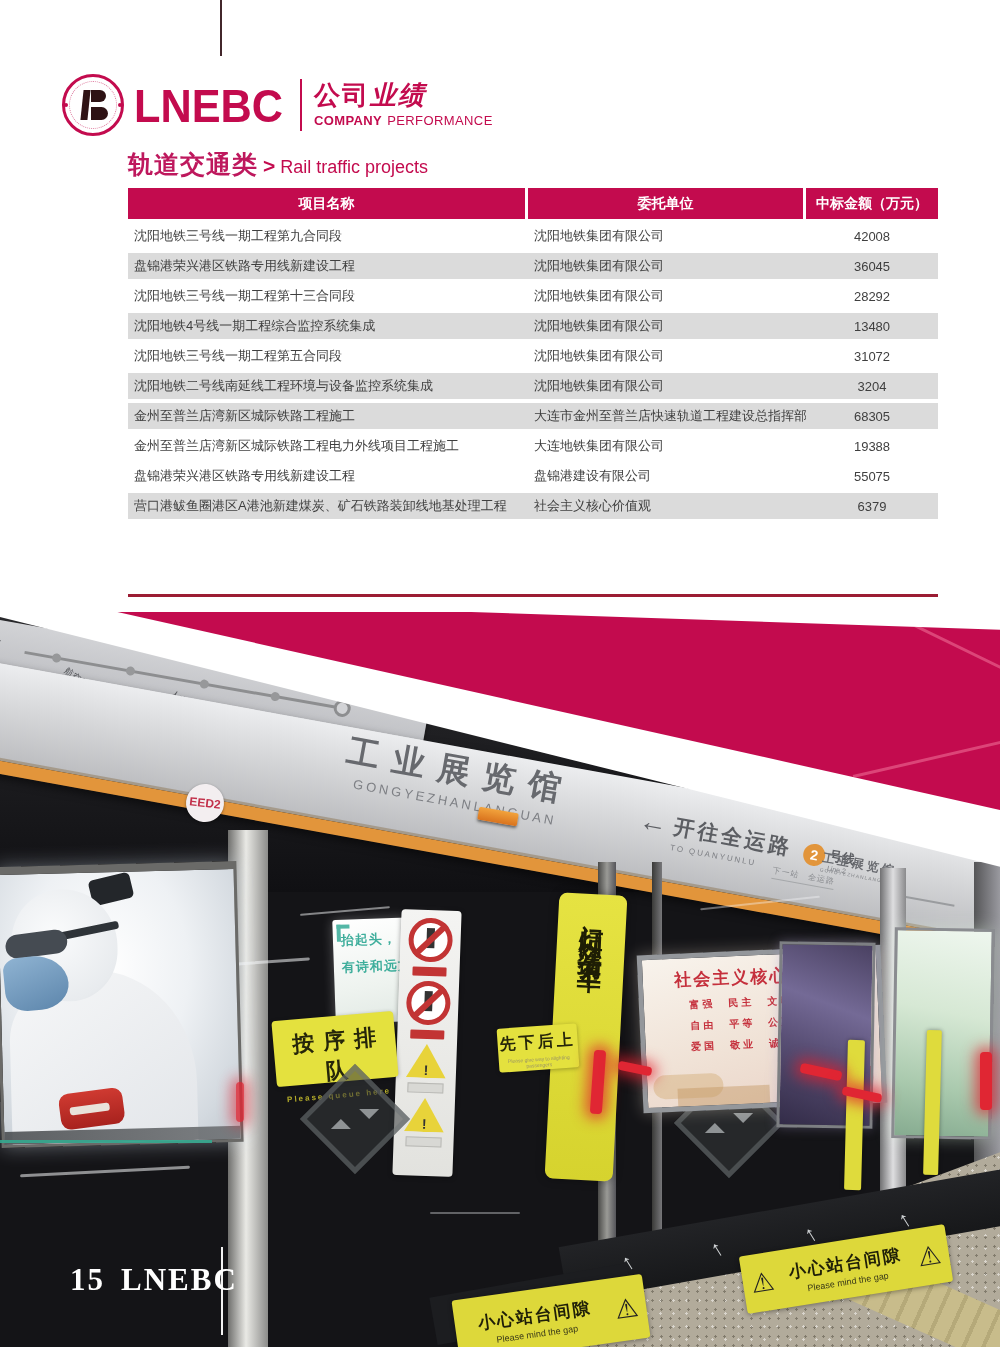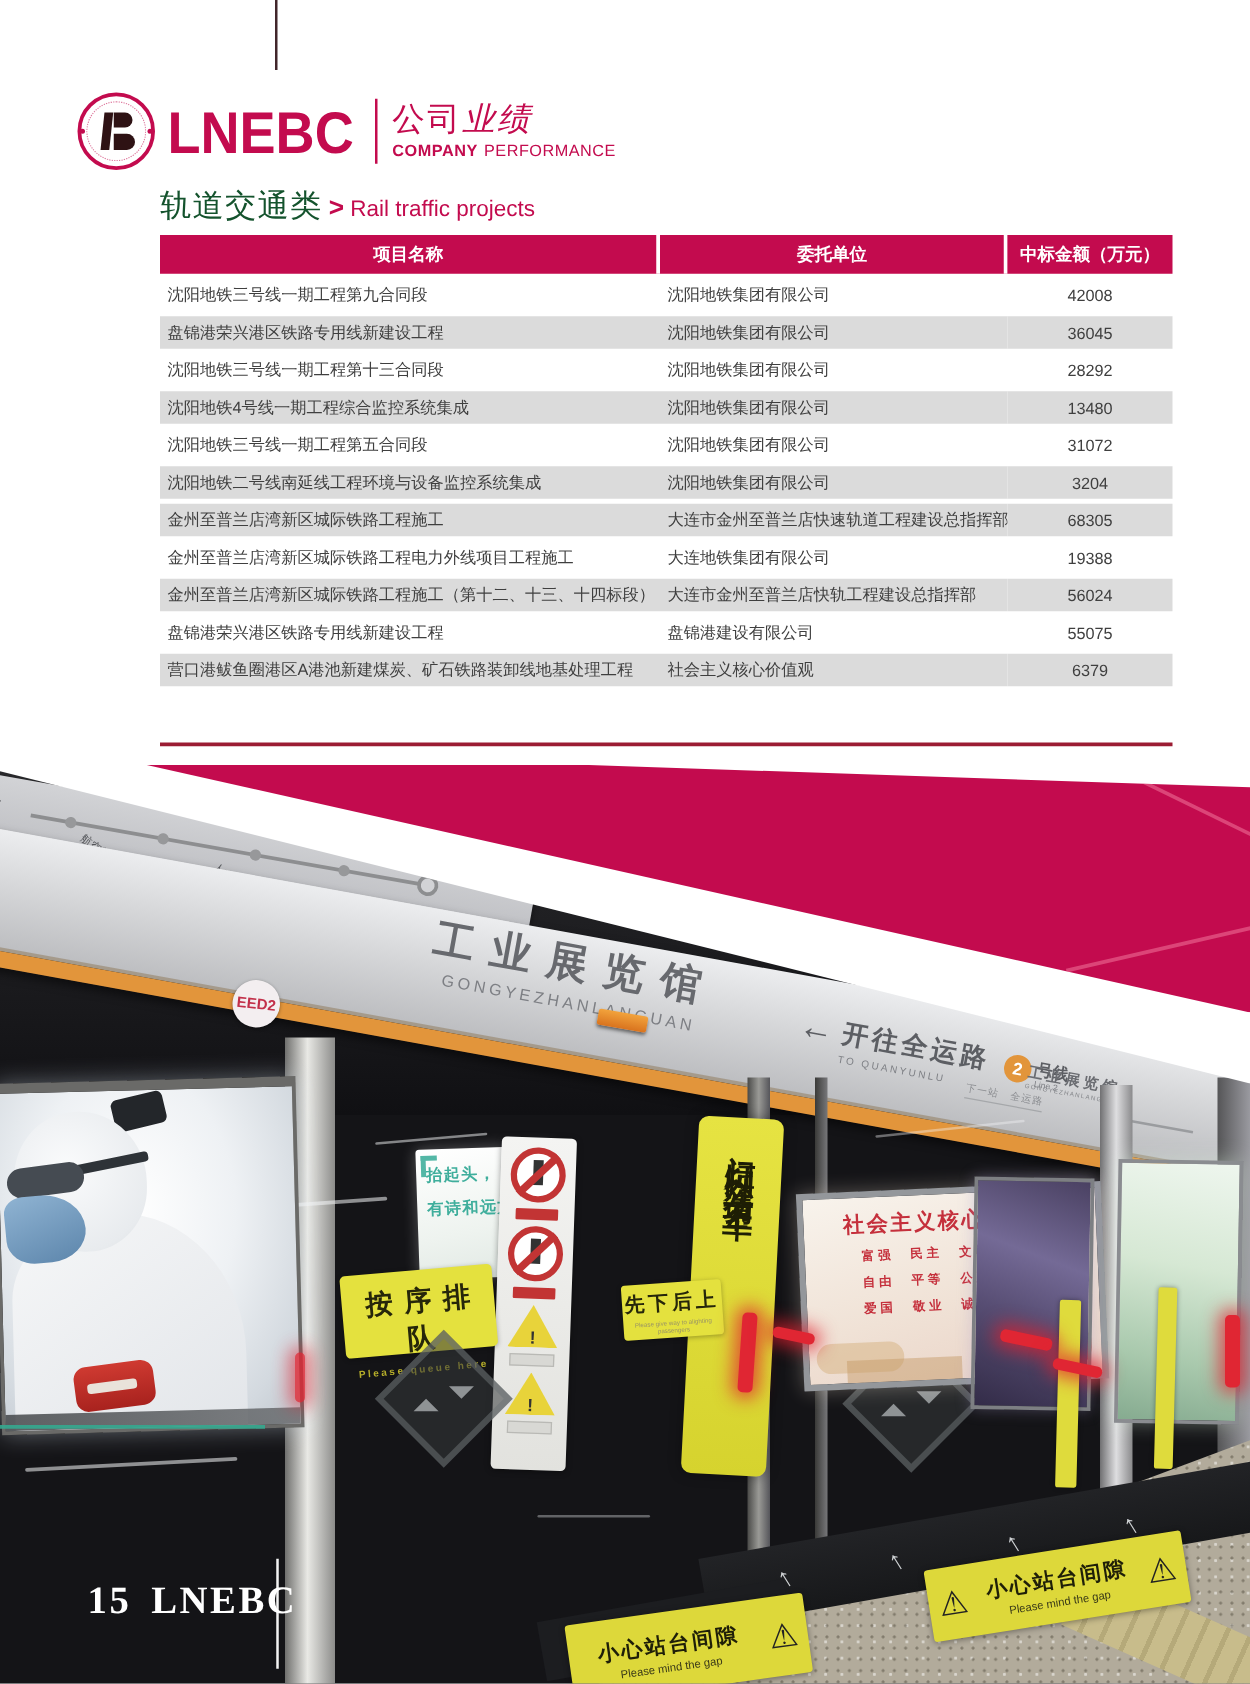--- a/index.html
+++ b/index.html
@@ -11,27 +11,27 @@
   .logo{position:absolute;left:62px;top:74px;display:flex;align-items:center;}
   .emblem{width:56px;height:56px;border:3px solid #C30B4E;border-radius:50%;position:relative;margin-right:10px;flex:none;}
   .emblem-ring{position:absolute;inset:4px;border:1px dotted rgba(195,11,78,.55);border-radius:50%;}
   .b-left{position:absolute;left:17px;top:13px;width:7px;height:30px;background:#2e1214;transform:skewX(-6deg);}
   .b-top{position:absolute;left:26px;top:13px;width:15px;height:12px;background:#2e1214;border-radius:0 7px 7px 0;}
   .b-bot{position:absolute;left:26px;top:30px;width:17px;height:13px;background:#2e1214;border-radius:0 8px 8px 0;}
   .emblem-dot{position:absolute;width:4px;height:4px;border-radius:50%;background:#C30B4E;top:26px;}
   .emblem-dot.l{left:-1px;} .emblem-dot.r{right:-1px;}
   .brand{font-size:47px;font-weight:800;color:#C30B4E;line-height:1;transform:scaleX(.92);transform-origin:left;letter-spacing:0;}
   .logo-div{width:2px;height:52px;background:#C30B4E;margin:0 12px 0 4px;}
-  .logo-cn{font-size:26px;font-weight:normal;color:#C30B4E;letter-spacing:2px;line-height:1.05;}
+  .logo-cn{font-size:26px;font-weight:bold;color:#C30B4E;letter-spacing:2px;line-height:1.05;}
   .logo-cn .script{font-style:italic;}
   .logo-en{font-size:13px;color:#C30B4E;margin-top:3px;letter-spacing:.4px;}
   .logo-en b{margin-right:5px;}
   
   .section{position:absolute;left:128px;top:148px;display:flex;align-items:baseline;}
-  .sec-cn{font-size:25px;font-weight:normal;color:#14532d;letter-spacing:1px;}
+  .sec-cn{font-size:25px;font-weight:bold;color:#be185d;letter-spacing:1px;}
   .sec-arrow{font-size:21px;font-weight:bold;color:#C30B4E;margin:0 5px;}
   .sec-en{font-size:18px;color:#C30B4E;}
   
   table.perf{position:absolute;left:128px;top:184px;width:810px;border-collapse:separate;border-spacing:0 4px;table-layout:fixed;}
   table.perf th{background:#C30B4E;color:#fff;font-size:14px;font-weight:bold;height:31px;padding:0;}
   table.perf th.sep{border-right:3px solid #fff;}
   table.perf td{font-size:13px;color:#3f3f3f;height:26px;padding:0 6px;white-space:nowrap;overflow:hidden;}
   tr.odd td{background:#fff;} tr.even td{background:#DBDBDB;}
   td.amount,th.amount{text-align:center;}
   .table-rule{position:absolute;left:128px;top:594px;width:810px;height:3px;background:#9B1C33;}
@@ -264,25 +264,20 @@
       <tr class="even">
           <td>金州至普兰店湾新区城际铁路工程施工</td>
           <td>大连市金州至普兰店快速轨道工程建设总指挥部</td>
           <td class="amount">68305</td>
         </tr>
       <tr class="odd">
           <td>金州至普兰店湾新区城际铁路工程电力外线项目工程施工</td>
           <td>大连地铁集团有限公司</td>
           <td class="amount">19388</td>
         </tr>
-      <tr class="even">
-          <td>金州至普兰店湾新区城际铁路工程施工（第十二、十三、十四标段）</td>
-          <td>大连市金州至普兰店快轨工程建设总指挥部</td>
-          <td class="amount">56024</td>
-        </tr>
       <tr class="odd">
           <td>盘锦港荣兴港区铁路专用线新建设工程</td>
           <td>盘锦港建设有限公司</td>
           <td class="amount">55075</td>
         </tr>
       <tr class="even">
           <td>营口港鲅鱼圈港区A港池新建煤炭、矿石铁路装卸线地基处理工程</td>
           <td>社会主义核心价值观</td>
           <td class="amount">6379</td>
         </tr>

